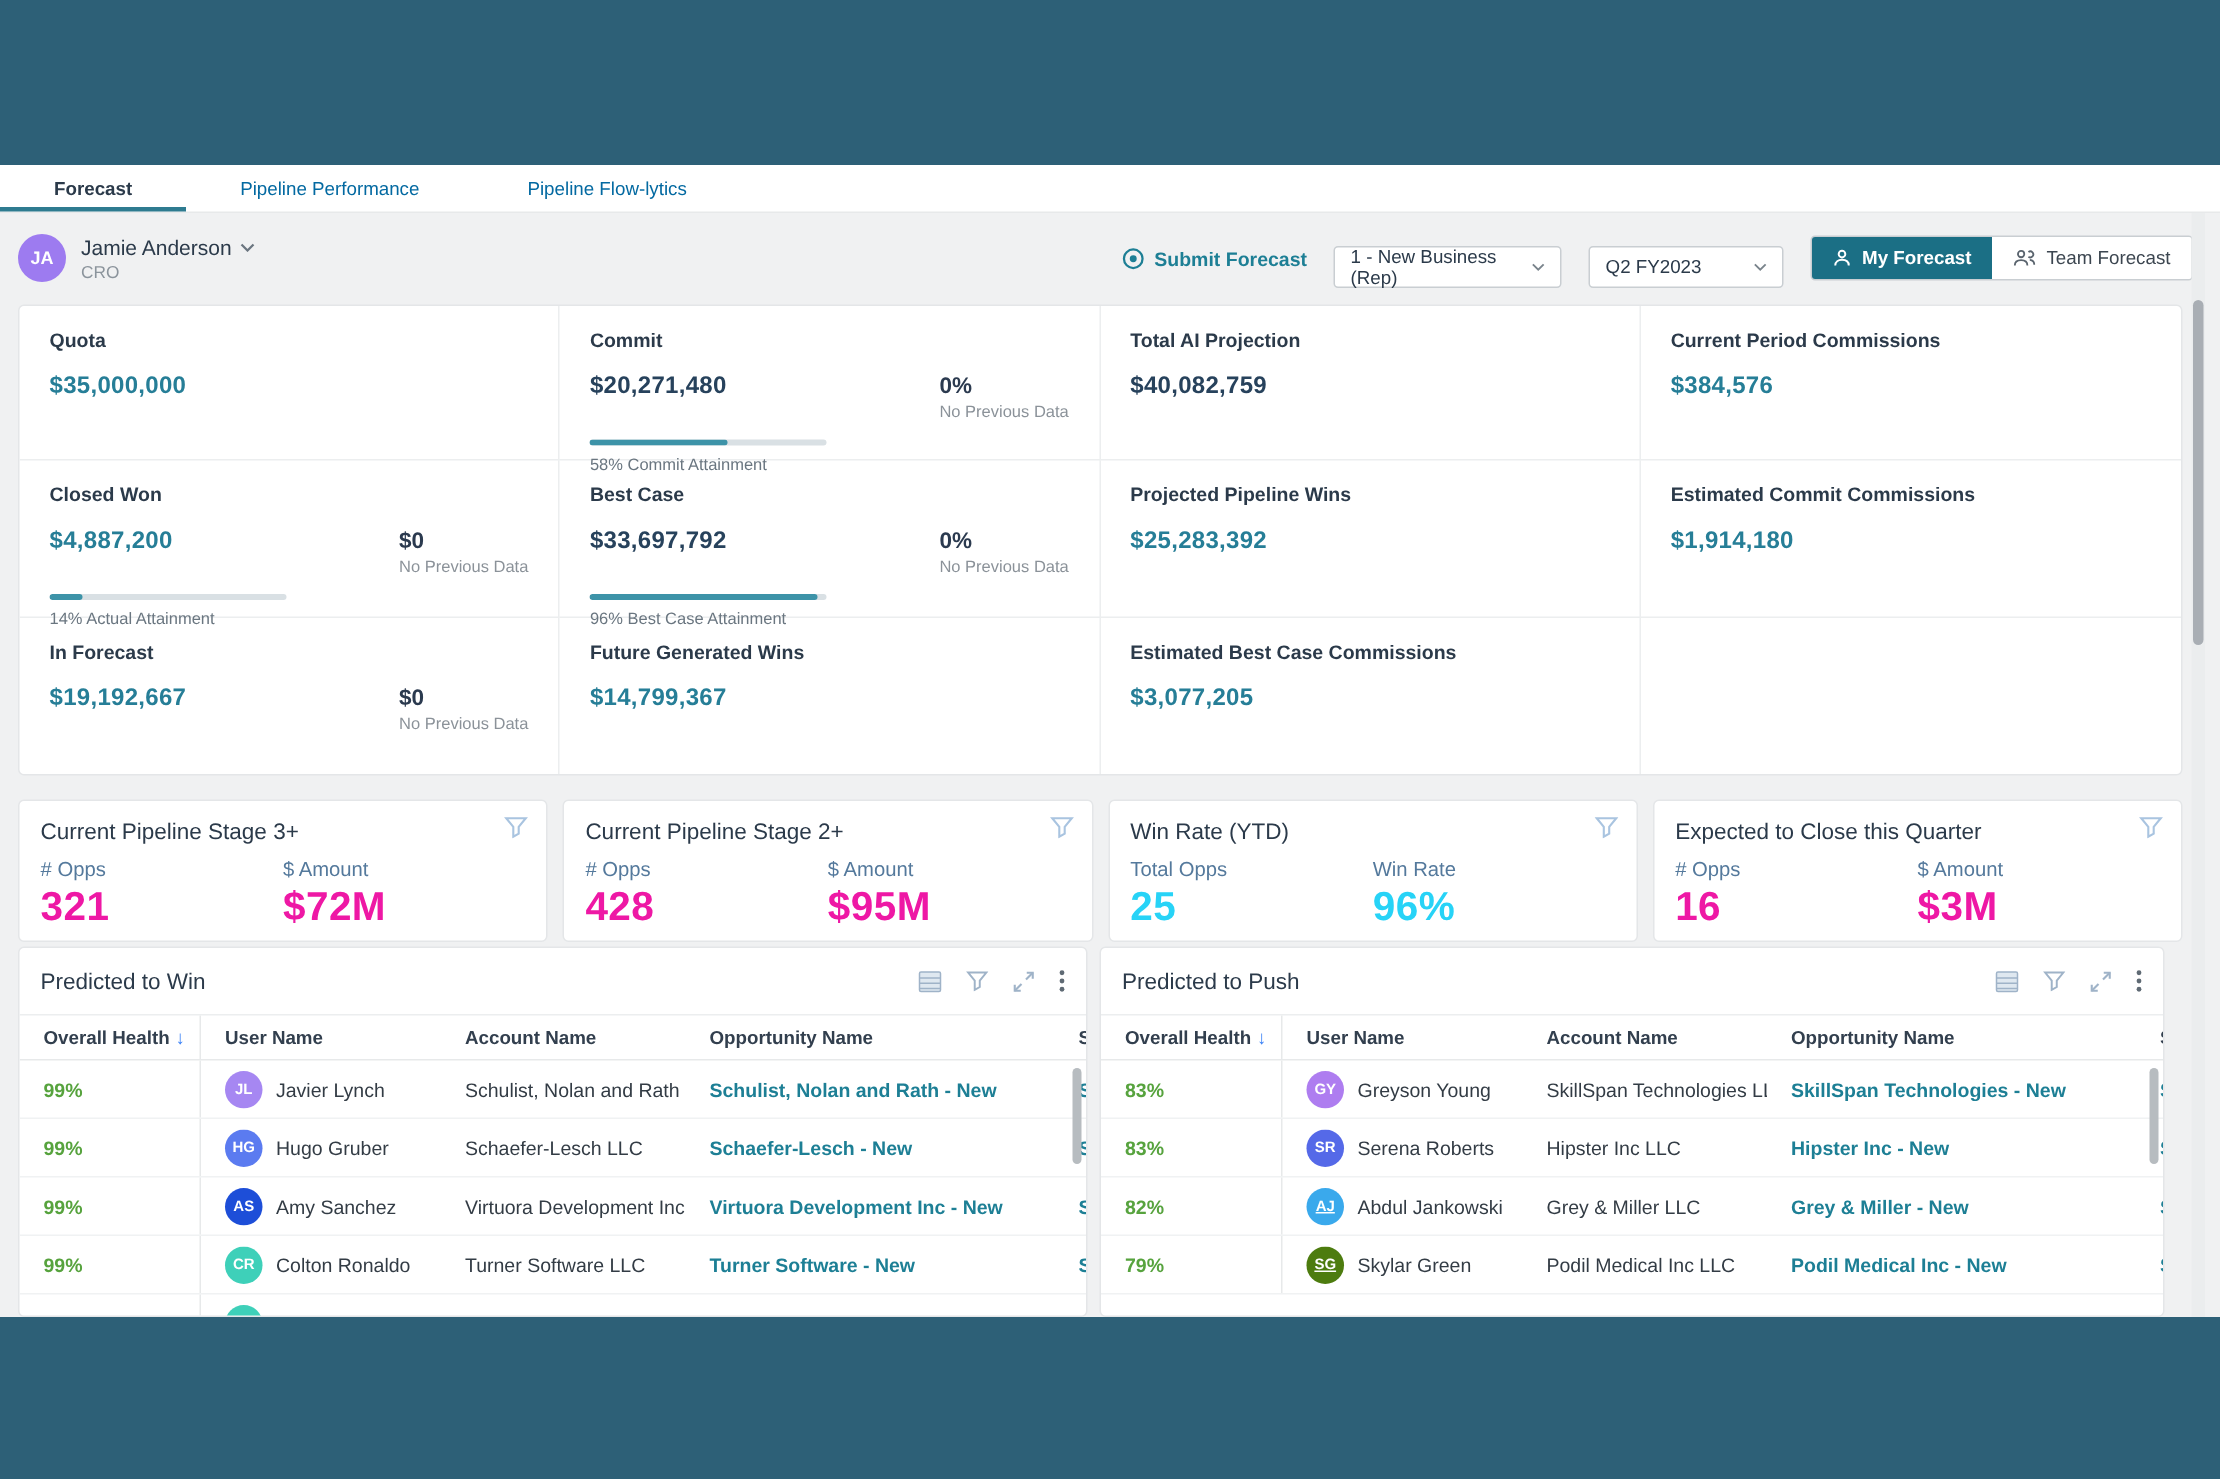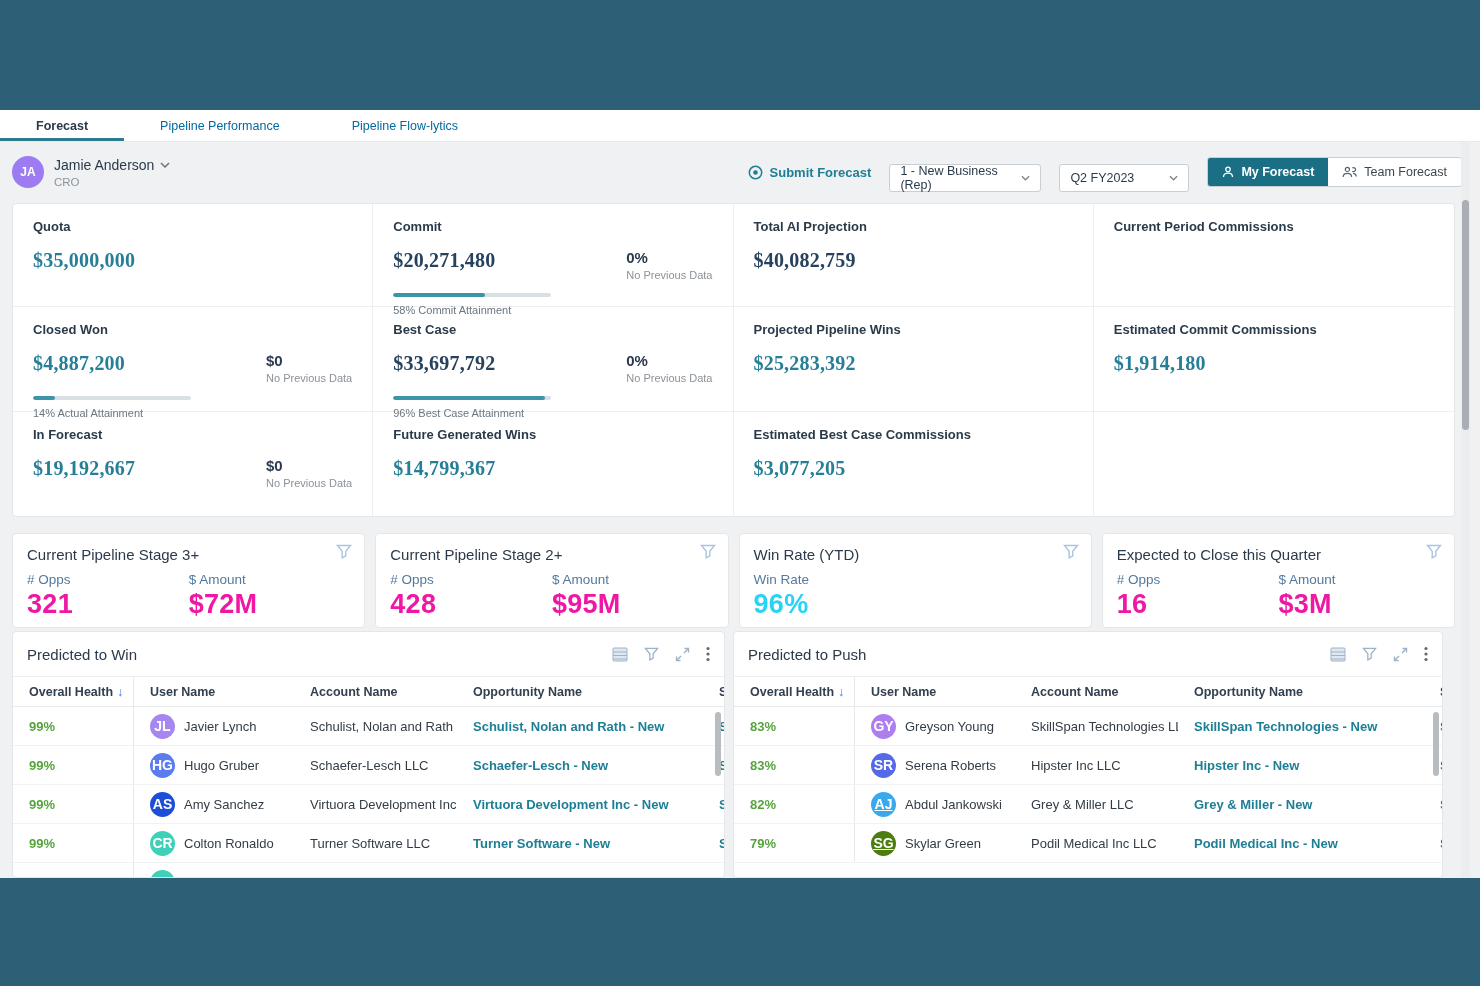--- a/index.html
+++ b/index.html
@@ -31,21 +31,21 @@
   .btn { height:28px; display:flex; align-items:center; gap:7px; font-size:12.5px; padding:0 14px; cursor:pointer; background:#fff; color:#3c4650; }
   .btn.primary { background:#1b6f85; color:#fff; font-weight:bold; }
 
   
   .kpi-panel { position:absolute; top:203px; left:12px; width:1443px; height:314px; background:#fff; border:1px solid #e4e6e8; border-radius:4px; display:grid; grid-template-columns:repeat(4,1fr); grid-template-rows:103px 105px 104px; overflow:hidden; }
   .kpi-cell { border-right:1px solid #eceeef; border-bottom:1px solid #eceeef; padding:15px 20px 0 20px; position:relative; }
   .kpi-cell:nth-child(4n) { border-right:none; }
   .kpi-cell:nth-child(n+9) { border-bottom:none; }
   .kpi-title { font-size:13px; font-weight:bold; color:#2b3a4a; }
   .kpi-row { display:flex; align-items:flex-start; margin-top:15px; }
-  .kpi-value { font-size:20px; font-weight:bold; letter-spacing:.2px;font-family:Liberation Serif, serif; }
+  .kpi-value { font-size:16px; font-weight:bold; letter-spacing:.2px; }
   .kpi-value.teal { color:#267e97; }
   .kpi-value.navy { color:#27425c; }
   .prev { margin-left:auto; text-align:left; }
   .prev-value { font-size:15px; font-weight:bold; color:#2b3a4f; }
   .prev-label { font-size:11px; color:#8b9299; margin-top:3px; }
   .bar { width:158px; height:4px; border-radius:2px; background:#d9e0e4; margin-top:12px; overflow:hidden; }
   .bar .fill { height:100%; background:#3d93a8; border-radius:2px; }
   .bar-caption { font-size:11px; color:#6a7680; margin-top:7px; }
 
   
@@ -66,21 +66,21 @@
   .table-title { font-size:15px; color:#2b3a4a; }
   .table-icons { margin-left:auto; display:flex; align-items:center; gap:16px; }
   .cols, .trow { display:grid; grid-template-columns:121px 160px 163px 246px 60px; align-items:center; }
   .cols { height:30px; border-bottom:1px solid #e7e9ea; font-size:12.5px; font-weight:bold; color:#323f4e; }
   .cols > div, .trow > div { padding-left:16px; overflow:hidden; white-space:nowrap; }
   .cols > div:first-child, .trow > div:first-child { border-right:1px solid #e7e9ea; height:100%; display:flex; align-items:center; }
   .sort-arrow { color:#3b82f6; font-weight:bold; margin-left:4px; }
   .trow { height:39px; border-bottom:1px solid #f0f2f3; font-size:13px; color:#333c45; }
   .health { color:#57a33e; font-weight:bold; font-size:13px; }
   .usercell { display:flex; align-items:center; gap:9px; }
-  .avatar-sm { width:25px; height:25px; min-width:25px; border-radius:50%; color:#fff; font-size:14px; font-weight:bold; display:flex; align-items:center; justify-content:center; }
+  .avatar-sm { width:25px; height:25px; min-width:25px; border-radius:50%; color:#fff; font-size:10px; font-weight:bold; display:flex; align-items:center; justify-content:center; }
   .opp { color:#1d7f95; font-weight:bold; }
   .stagecell { color:#1d7f95; font-weight:bold; }
   .tscroll { position:absolute; top:80px; right:3px; width:6px; height:64px; border-radius:3px; background:#b7bcc0; }
 
   
   .pagescroll-track { position:absolute; top:142px; left:1461px; width:9px; height:736px; background:#ebedee; }
   .pagescroll-thumb { position:absolute; top:58px; left:1px; width:7px; height:230px; border-radius:4px; background:#a9aeb4; }
 
   svg { display:block; }
 </style>
@@ -185,20 +185,23 @@
 
   <div class="kpi-cell">
     <div class="kpi-title">Total AI Projection</div>
     <div class="kpi-row">
         <div class="kpi-value navy">$40,082,759</div>
       </div>
   </div>
 
   <div class="kpi-cell">
     <div class="kpi-title">Current Period Commissions</div>
+    <div class="kpi-row">
+        <div class="kpi-value teal">$384,576</div>
+      </div>
   </div>
 
   <div class="kpi-cell">
     <div class="kpi-title">Closed Won</div>
     <div class="kpi-row">
       <div class="kpi-value teal">$4,887,200</div>
       <div class="prev">
         <div class="prev-value">$0</div>
         <div class="prev-label">No Previous Data</div>
       </div>
@@ -308,20 +311,24 @@
 
     <div class="card">
       <div class="card-title">Win Rate (YTD)</div>
       <span class="funnel">
         <svg width="16" height="15" viewBox="0 0 16 15">
           <path d="M1.5 1.5 h13 L9.8 7.2 v4.6 l-3.6 2 V7.2 Z" fill="none" stroke="#a9c4e0" stroke-width="1.4"></path>
         </svg>
       </span>
       <div class="stats">
         <div class="stat">
+          <div class="stat-label">Total Opps</div>
+          <div class="stat-value" style="color: rgb(39, 211, 247);">25</div>
+        </div>
+        <div class="stat">
           <div class="stat-label">Win Rate</div>
           <div class="stat-value" style="color: rgb(39, 211, 247);">96%</div>
         </div>
       </div>
     </div>
 
     <div class="card">
       <div class="card-title">Expected to Close this Quarter</div>
       <span class="funnel">
         <svg width="16" height="15" viewBox="0 0 16 15">

